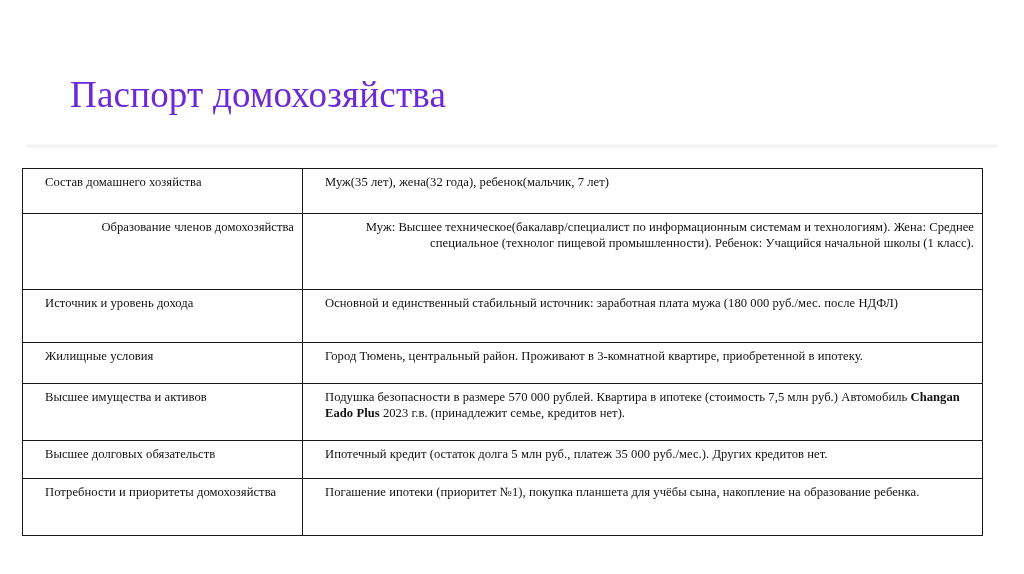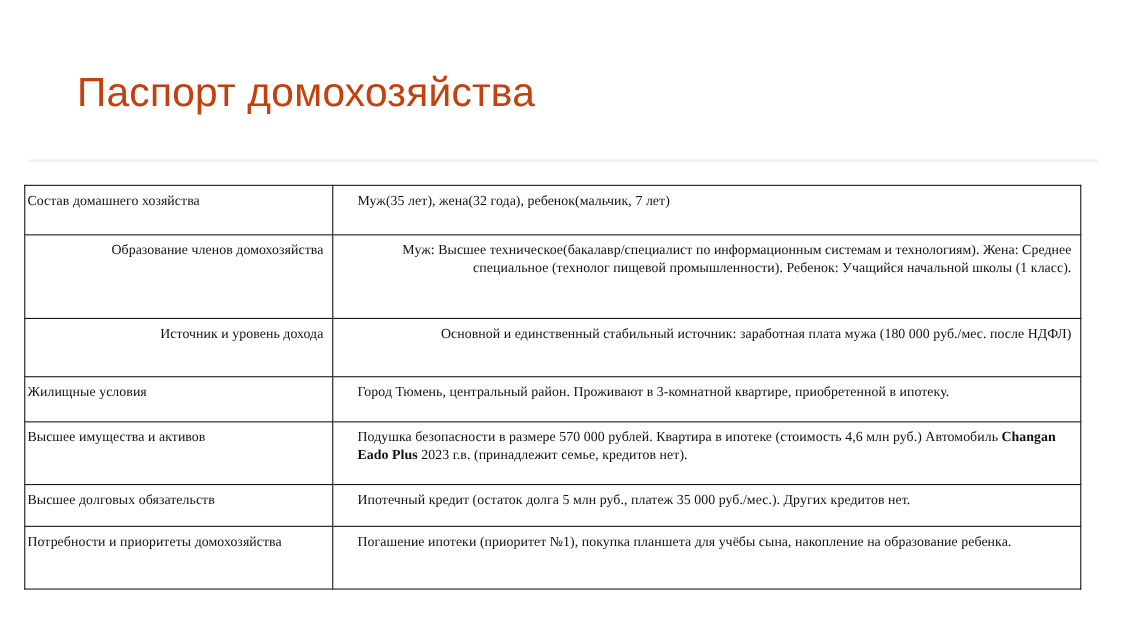--- a/index.html
+++ b/index.html
@@ -22,27 +22,27 @@
     width: 1024px;
     height: 574px;
     background: #ffffff;
     box-sizing: border-box;
   }
 
   
   .slide-title {
     position: absolute;
     left: 70px;
-    top: 37px;
-    font-family: Liberation Sans, sans-serif;
+    top: 48px;
+    font-family: Liberation Serif, serif;
     font-size: 37px;
     line-height: 44px;
     font-weight: 400;
     letter-spacing: 0.2px;
-    color: #c2410c;
+    color: #6d28d9;
     white-space: nowrap;
   }
 
   
   .title-rule {
     position: absolute;
     left: 26px;
     top: 144px;
     width: 972px;
     height: 3px;
@@ -77,29 +77,29 @@
     border: 1.1px solid #1a1a1a;
     vertical-align: top;
     padding: 5px 8px 6px 8px;
     font-family: "Liberation Serif", "DejaVu Serif", serif;
     font-size: 12.6px;
     line-height: 16.4px;
     color: #111111;
     letter-spacing: 0.05px;
   }
   .passport-table td.cell-label {
-    padding-left: 2px;
+    padding-left: 22px;
   }
   .passport-table td.cell-value {
     padding-left: 22px;
   }
   .passport-table tr.r1 td { height: 33px; }
   .passport-table tr.r2 td { height: 64px; text-align: right; }
   .passport-table tr.r3 td { height: 48px; }
-  .passport-table tr.r4 td { height: 41px; text-align: right; }
+  .passport-table tr.r4 td { height: 41px; }
   .passport-table tr.r5 td { height: 29px; }
   .passport-table tr.r6 td { height: 45px; }
   .passport-table tr.r7 td { height: 26px; }
   .passport-table tr.r8 td { height: 45px; }
 
   .latin {
     font-family: "Liberation Serif", "DejaVu Serif", serif;
     font-weight: 700;
   }
 </style>
@@ -135,21 +135,21 @@
         <td class="cell-value">Основной и единственный стабильный источник: заработная плата мужа (180 000 руб./мес. после НДФЛ)</td>
       </tr>
 
       <tr class="r5">
         <td class="cell-label">Жилищные условия</td>
         <td class="cell-value">Город Тюмень, центральный район. Проживают в 3-комнатной квартире, приобретенной в ипотеку.</td>
       </tr>
 
       <tr class="r6">
         <td class="cell-label">Высшее имущества и активов</td>
-        <td class="cell-value"><span>Подушка безопасности в размере 570 000 рублей. Квартира в ипотеке (стоимость 4,6 млн руб.) Автомобиль </span><span class="latin">Changan Eado Plus</span><span> 2023 г.в. (принадлежит семье, кредитов нет).</span></td>
+        <td class="cell-value"><span>Подушка безопасности в размере 570 000 рублей. Квартира в ипотеке (стоимость 7,5 млн руб.) Автомобиль </span><span class="latin">Changan Eado Plus</span><span> 2023 г.в. (принадлежит семье, кредитов нет).</span></td>
       </tr>
 
       <tr class="r7">
         <td class="cell-label">Высшее долговых обязательств</td>
         <td class="cell-value">Ипотечный кредит (остаток долга 5 млн руб., платеж 35 000 руб./мес.). Других кредитов нет.</td>
       </tr>
 
       <tr class="r8">
         <td class="cell-label">Потребности и приоритеты домохозяйства</td>
         <td class="cell-value">Погашение ипотеки (приоритет №1), покупка планшета для учёбы сына, накопление на образование ребенка.</td>

